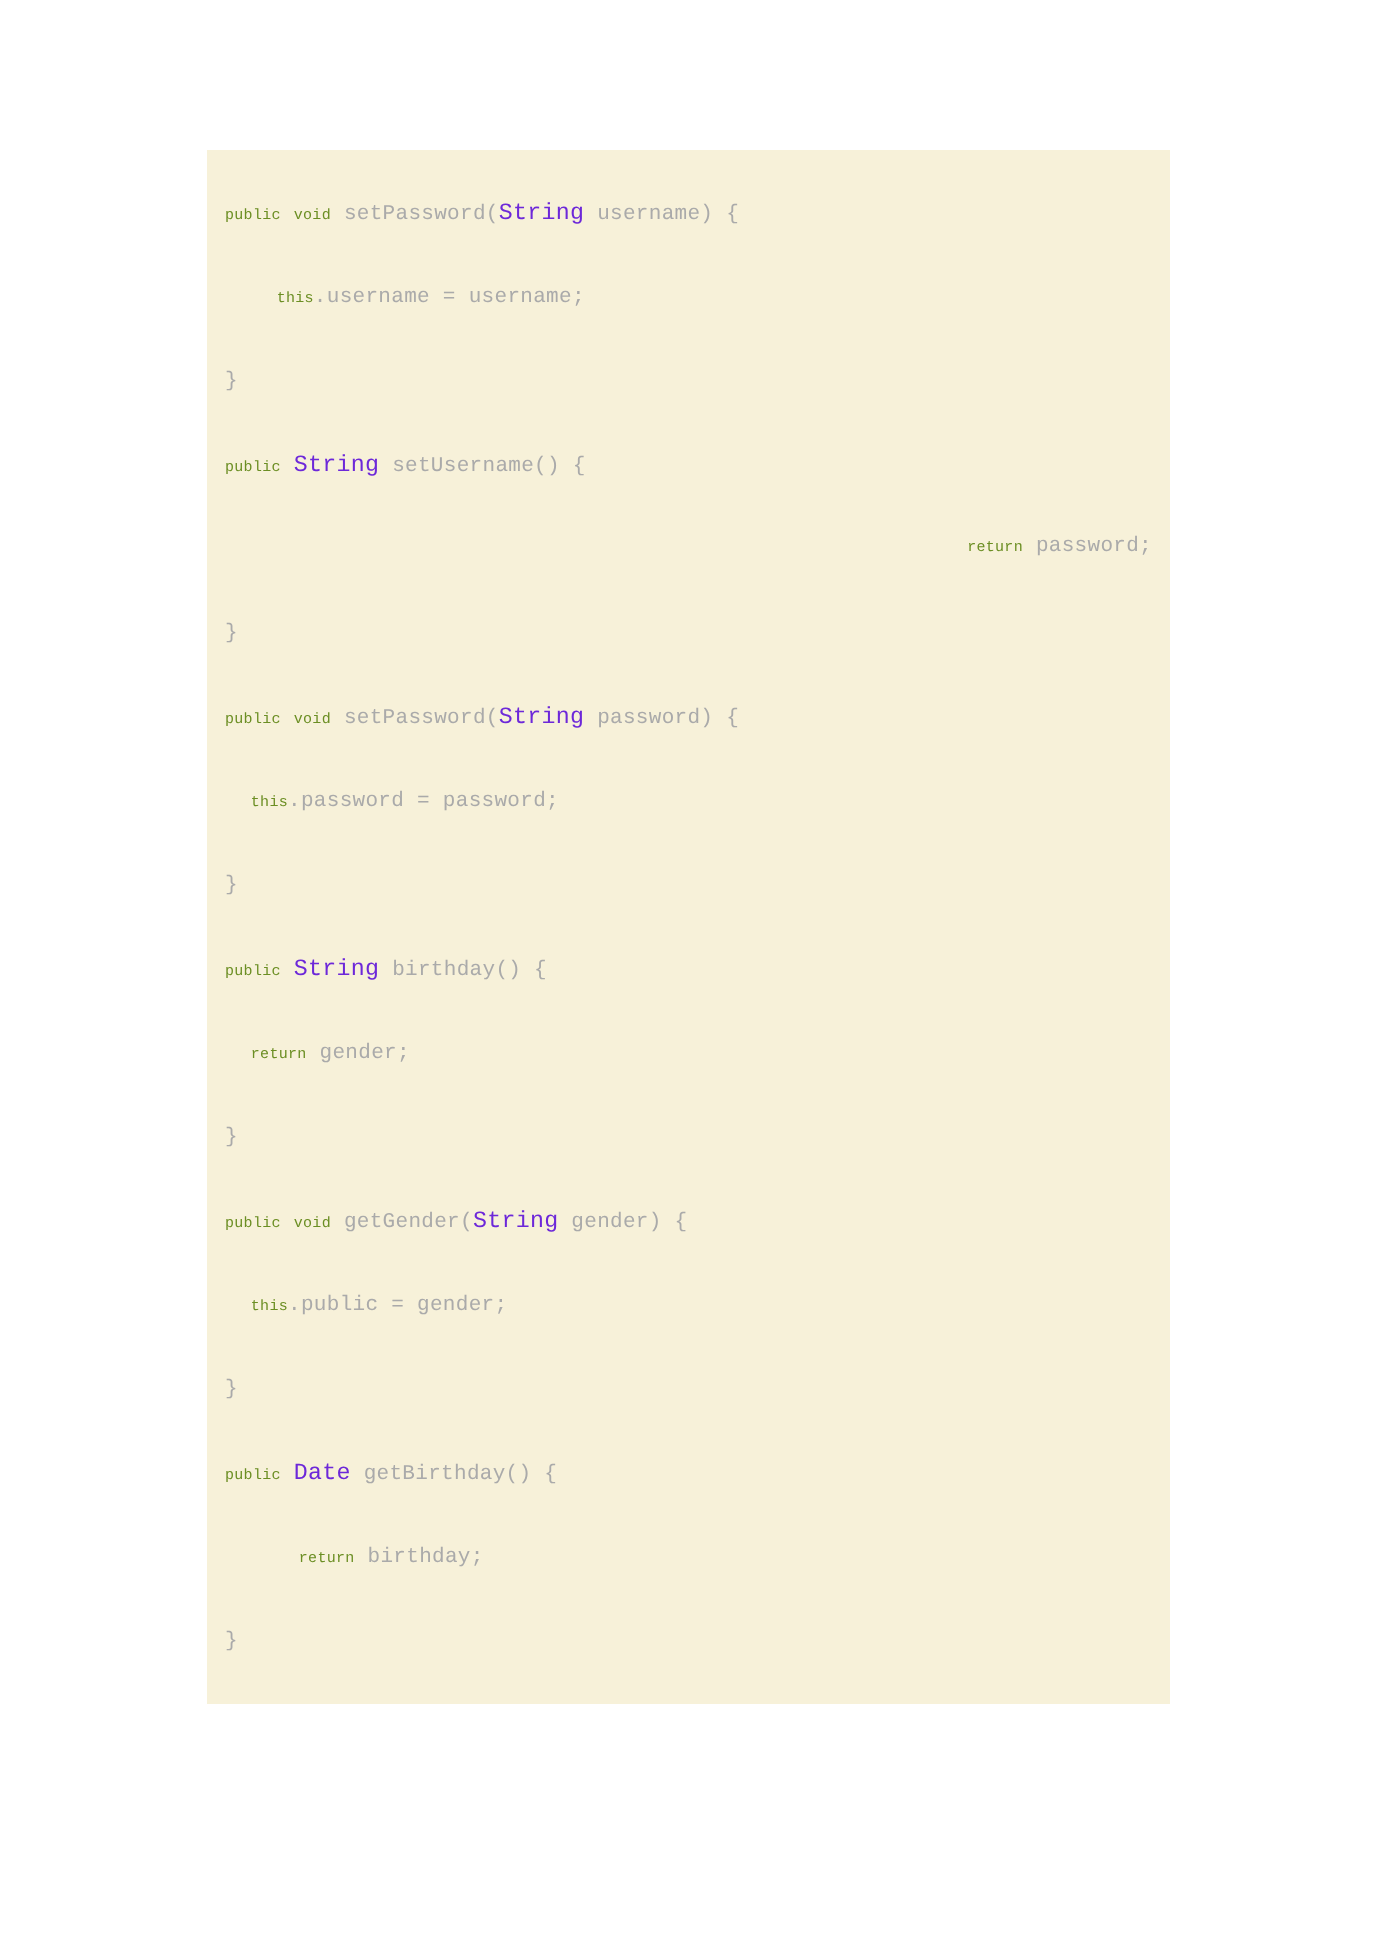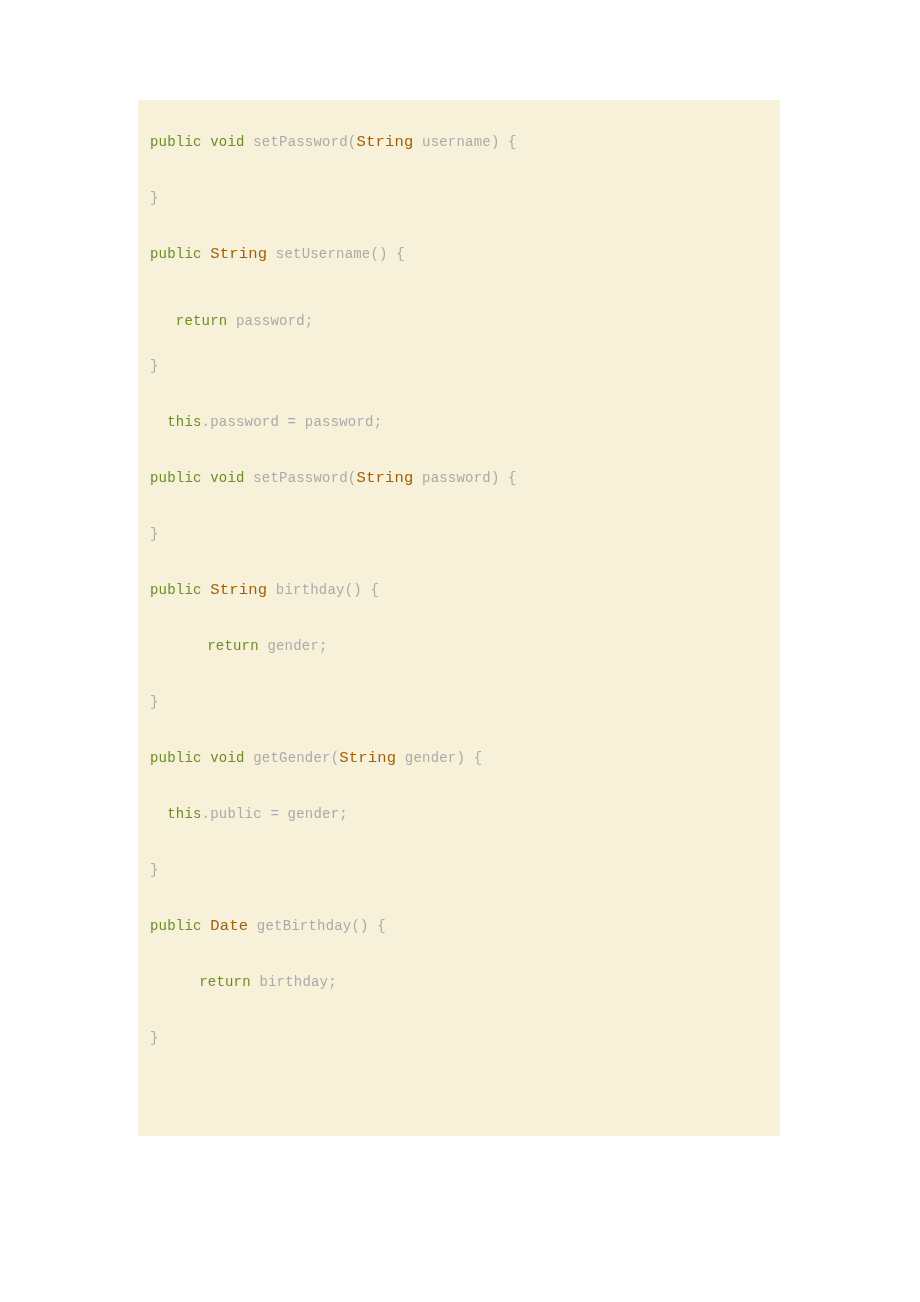--- a/index.html
+++ b/index.html
@@ -23,37 +23,38 @@
     margin: 0;
     padding: 0 12px;
     line-height: 59px;
     height: 59px;
     white-space: pre;
     font-size: 14px;
     color: #aaaaaa;
     letter-spacing: 0.2px;
   }
   .line:empty::before { content: "\00a0"; }
-  .kw-public, .kw-void, .kw-this, .kw-return { color: #6b8e23; font-size: 14px; }
-  .kw-type { color: #a16207; font-size: 15.5px; }
+  .kw-public, .kw-void, .kw-this, .kw-return { color: #6b8e23; font-size: 10px; }
+  .kw-type { color: #6d28d9; font-size: 15.5px; }
 </style>
 </head>
 <body>
 
 <div class="code-block" id="code-container">
     <p class="line" style="line-height: 56px; height: 56px;"><span class="kw-public">public</span><span> </span><span class="kw-void">void</span><span> </span><span>setPassword(</span><span class="kw-type">String</span><span> username) {</span></p>
+    <p class="line" style="line-height: 56px; height: 56px;">   <span> </span><span class="kw-this">this</span><span>.username = username;</span></p>
     <p class="line" style="line-height: 56px; height: 56px;"><span>}</span></p>
     <p class="line" style="line-height: 56px; height: 56px;"><span class="kw-public">public</span><span> </span><span class="kw-type">String</span><span> setUsername() {</span></p>
-    <p class="line" style="line-height: 79px; height: 56px;">   <span class="kw-return">return</span><span> password;</span></p>
+    <p class="line" style="line-height: 52px; height: 56px; text-align: right;">   <span class="kw-return">return</span><span> password;</span></p>
     <p class="line" style="line-height: 56px; height: 56px;"><span>}</span></p>
+    <p class="line" style="line-height: 56px; height: 56px;"><span class="kw-public">public</span><span> </span><span class="kw-void">void</span><span> </span><span>setPassword(</span><span class="kw-type">String</span><span> password) {</span></p>
     <p class="line" style="line-height: 56px; height: 56px;">  <span class="kw-this">this</span><span>.password = password;</span></p>
-    <p class="line" style="line-height: 56px; height: 56px;"><span class="kw-public">public</span><span> </span><span class="kw-void">void</span><span> </span><span>setPassword(</span><span class="kw-type">String</span><span> password) {</span></p>
     <p class="line" style="line-height: 56px; height: 56px;"><span>}</span></p>
     <p class="line" style="line-height: 56px; height: 56px;"><span class="kw-public">public</span><span> </span><span class="kw-type">String</span><span> birthday() {</span></p>
-    <p class="line" style="line-height: 56px; height: 56px; margin-left: 40px;">  <span class="kw-return">return</span><span> gender;</span></p>
+    <p class="line" style="line-height: 56px; height: 56px;">  <span class="kw-return">return</span><span> gender;</span></p>
     <p class="line" style="line-height: 56px; height: 56px;"><span>}</span></p>
     <p class="line" style="line-height: 56px; height: 56px;"><span class="kw-public">public</span><span> </span><span class="kw-void">void</span><span> </span><span>getGender(</span><span class="kw-type">String</span><span> gender) {</span></p>
     <p class="line" style="line-height: 56px; height: 56px;">  <span class="kw-this">this</span><span>.public = gender;</span></p>
     <p class="line" style="line-height: 56px; height: 56px;"><span>}</span></p>
     <p class="line" style="line-height: 56px; height: 56px;"><span class="kw-public">public</span><span> </span><span class="kw-type">Date</span><span> getBirthday() {</span></p>
     <p class="line" style="line-height: 56px; height: 56px; margin-left: 32px;">  <span class="kw-return">return</span><span> birthday;</span></p>
     <p class="line" style="line-height: 56px; height: 56px;"><span>}</span></p>
   </div>
 
 </body></html>

